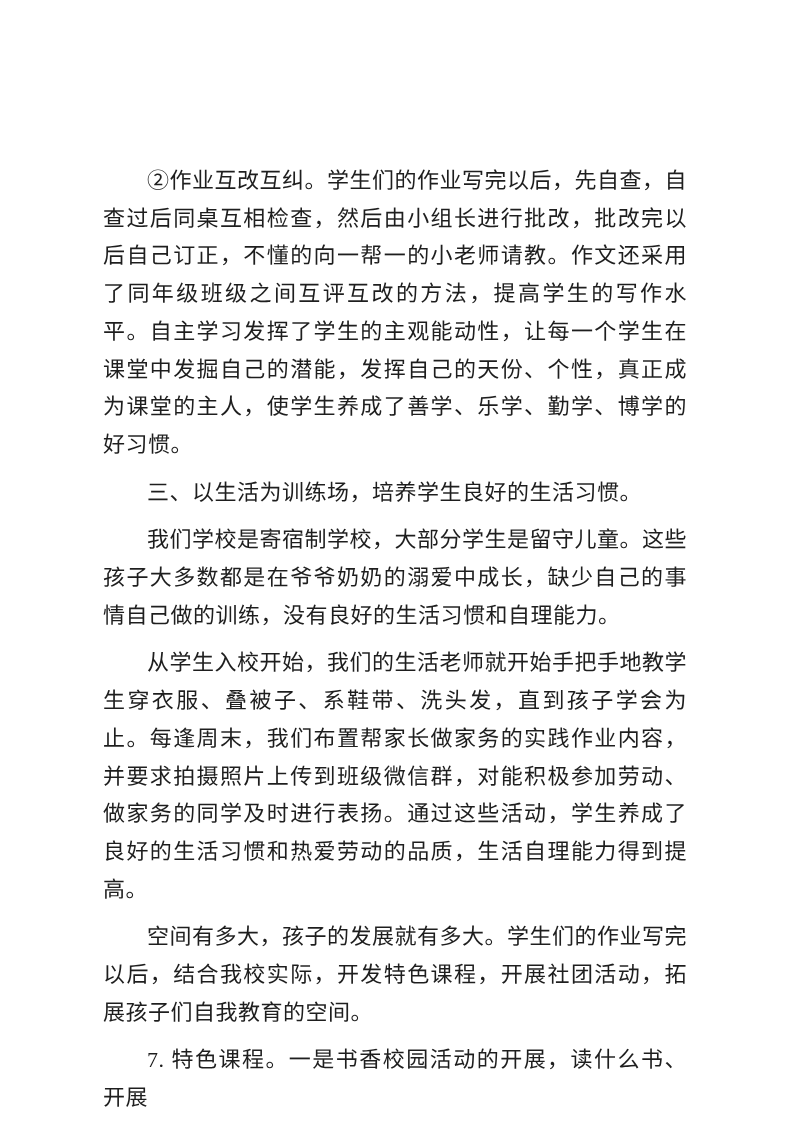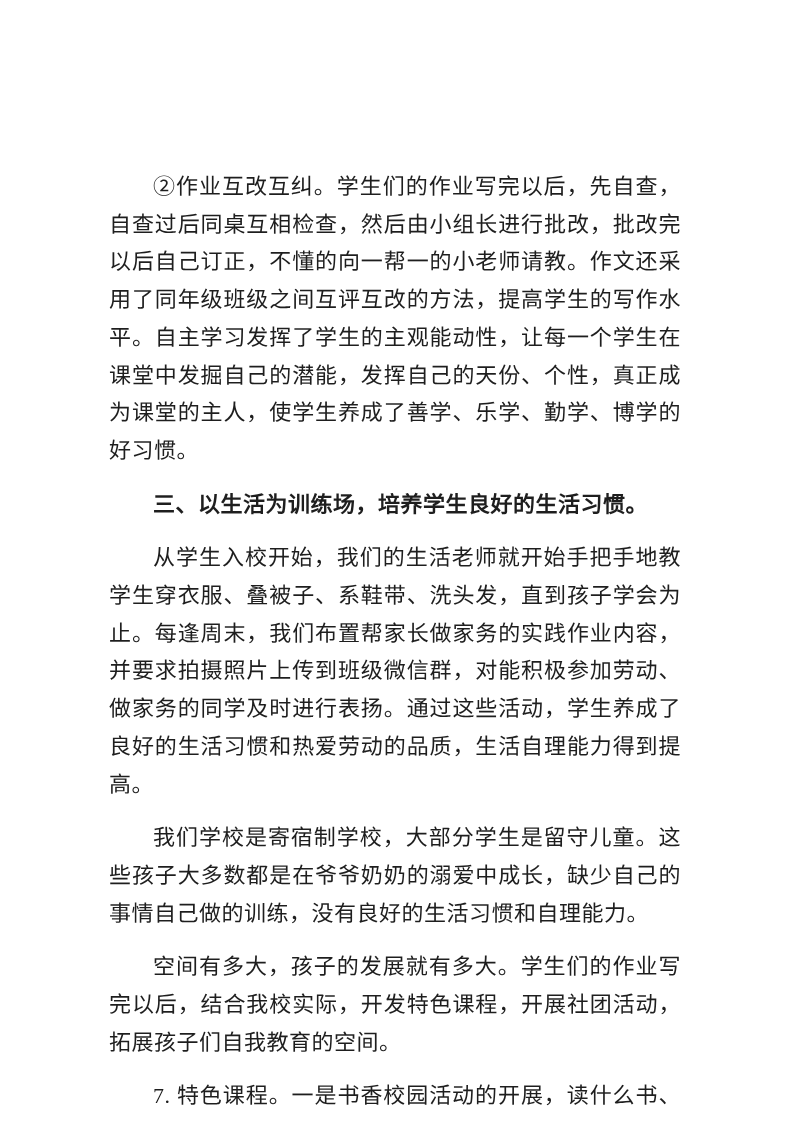--- a/index.html
+++ b/index.html
@@ -27,33 +27,33 @@
     left: 93px;
     top: 152px;
     width: 604px;
     color: #1e1e1e;
     font-size: 22px;
     line-height: 37.7px;
     text-align: justify;
     letter-spacing: 0.5px;
   }
   .doc-content p {
-    margin: 16px;
+    margin: 10px;
     padding: 0;
     text-indent: 2em;
   }
   .doc-content p.heading {
-    font-weight: bold;
+    font-weight: normal;
   }
 </style>
 </head>
 <body>
 
 <div class="doc-page">
   <div class="doc-content">
     <p class="para">②作业互改互纠。学生们的作业写完以后，先自查，自查过后同桌互相检查，然后由小组长进行批改，批改完以后自己订正，不懂的向一帮一的小老师请教。作文还采用了同年级班级之间互评互改的方法，提高学生的写作水平。自主学习发挥了学生的主观能动性，让每一个学生在课堂中发掘自己的潜能，发挥自己的天份、个性，真正成为课堂的主人，使学生养成了善学、乐学、勤学、博学的好习惯。</p>
     <p class="heading">三、以生活为训练场，培养学生良好的生活习惯。</p>
+    <p class="para">我们学校是寄宿制学校，大部分学生是留守儿童。这些孩子大多数都是在爷爷奶奶的溺爱中成长，缺少自己的事情自己做的训练，没有良好的生活习惯和自理能力。</p>
     <p class="para">从学生入校开始，我们的生活老师就开始手把手地教学生穿衣服、叠被子、系鞋带、洗头发，直到孩子学会为止。每逢周末，我们布置帮家长做家务的实践作业内容，并要求拍摄照片上传到班级微信群，对能积极参加劳动、做家务的同学及时进行表扬。通过这些活动，学生养成了良好的生活习惯和热爱劳动的品质，生活自理能力得到提高。</p>
-    <p class="para">我们学校是寄宿制学校，大部分学生是留守儿童。这些孩子大多数都是在爷爷奶奶的溺爱中成长，缺少自己的事情自己做的训练，没有良好的生活习惯和自理能力。</p>
     <p class="para">空间有多大，孩子的发展就有多大。学生们的作业写完以后，结合我校实际，开发特色课程，开展社团活动，拓展孩子们自我教育的空间。</p>
     <p class="para">7. 特色课程。一是书香校园活动的开展，读什么书、开展</p>
   </div>
 </div>
 
 </body></html>

